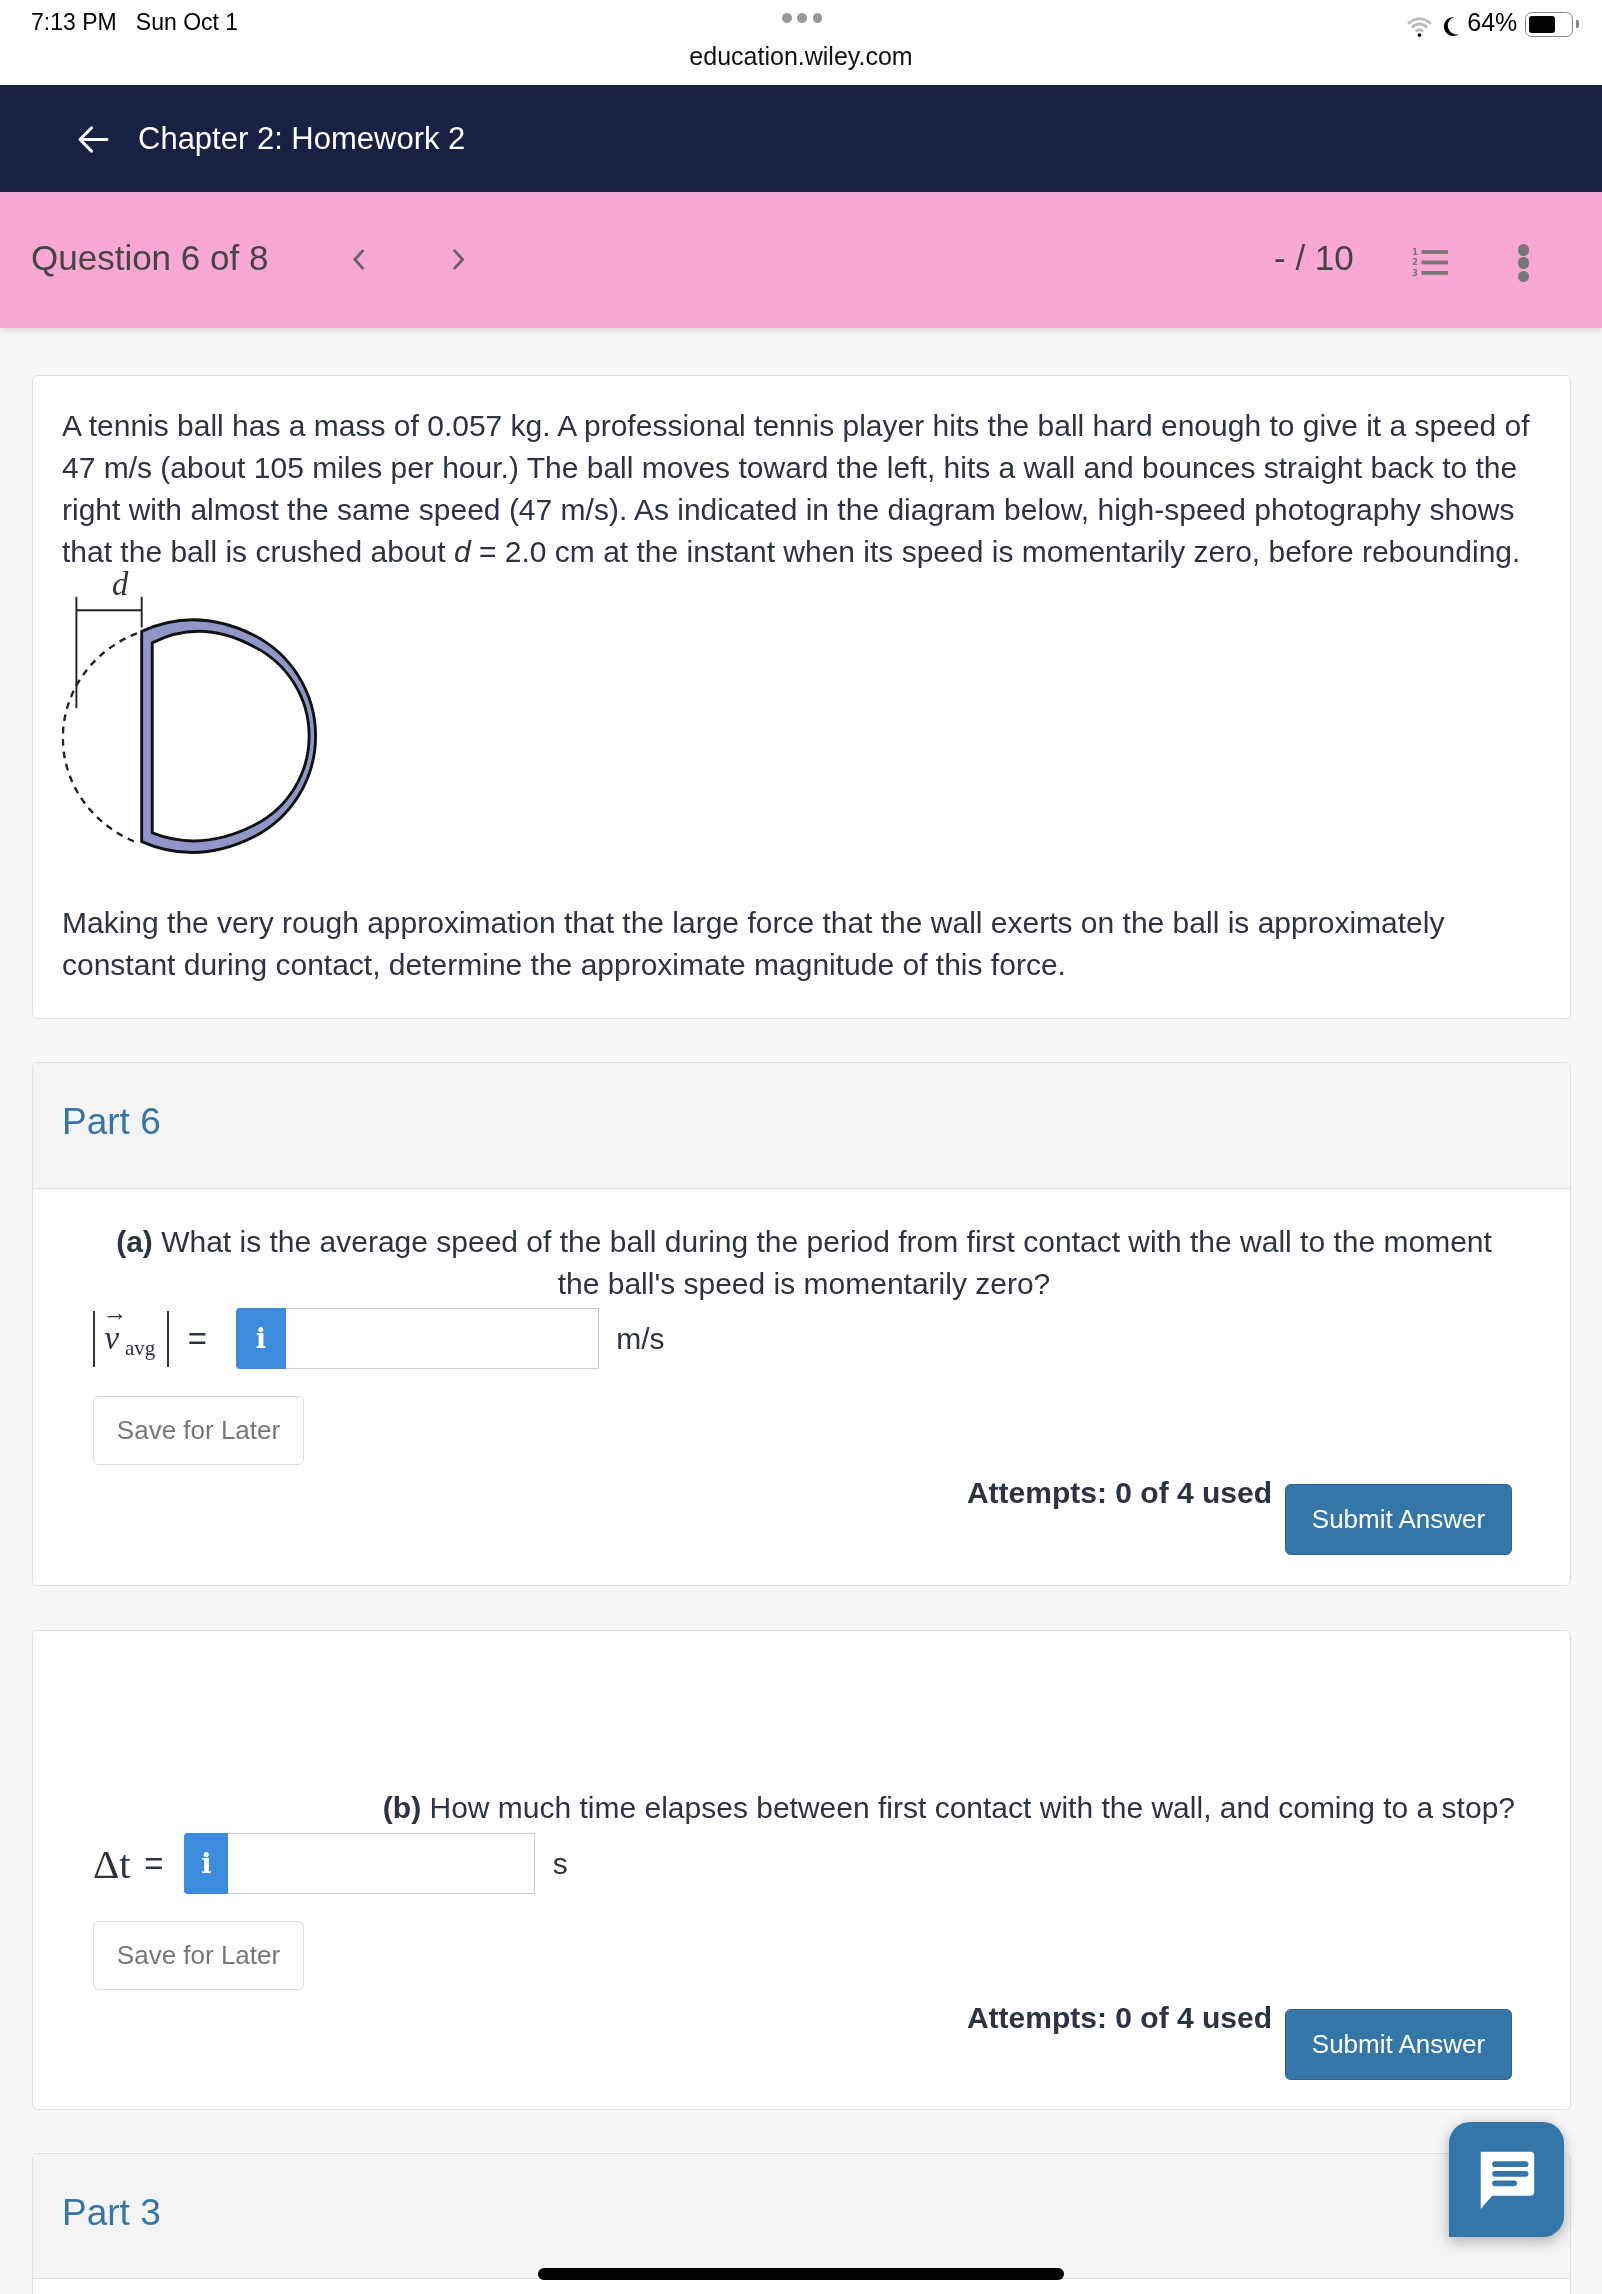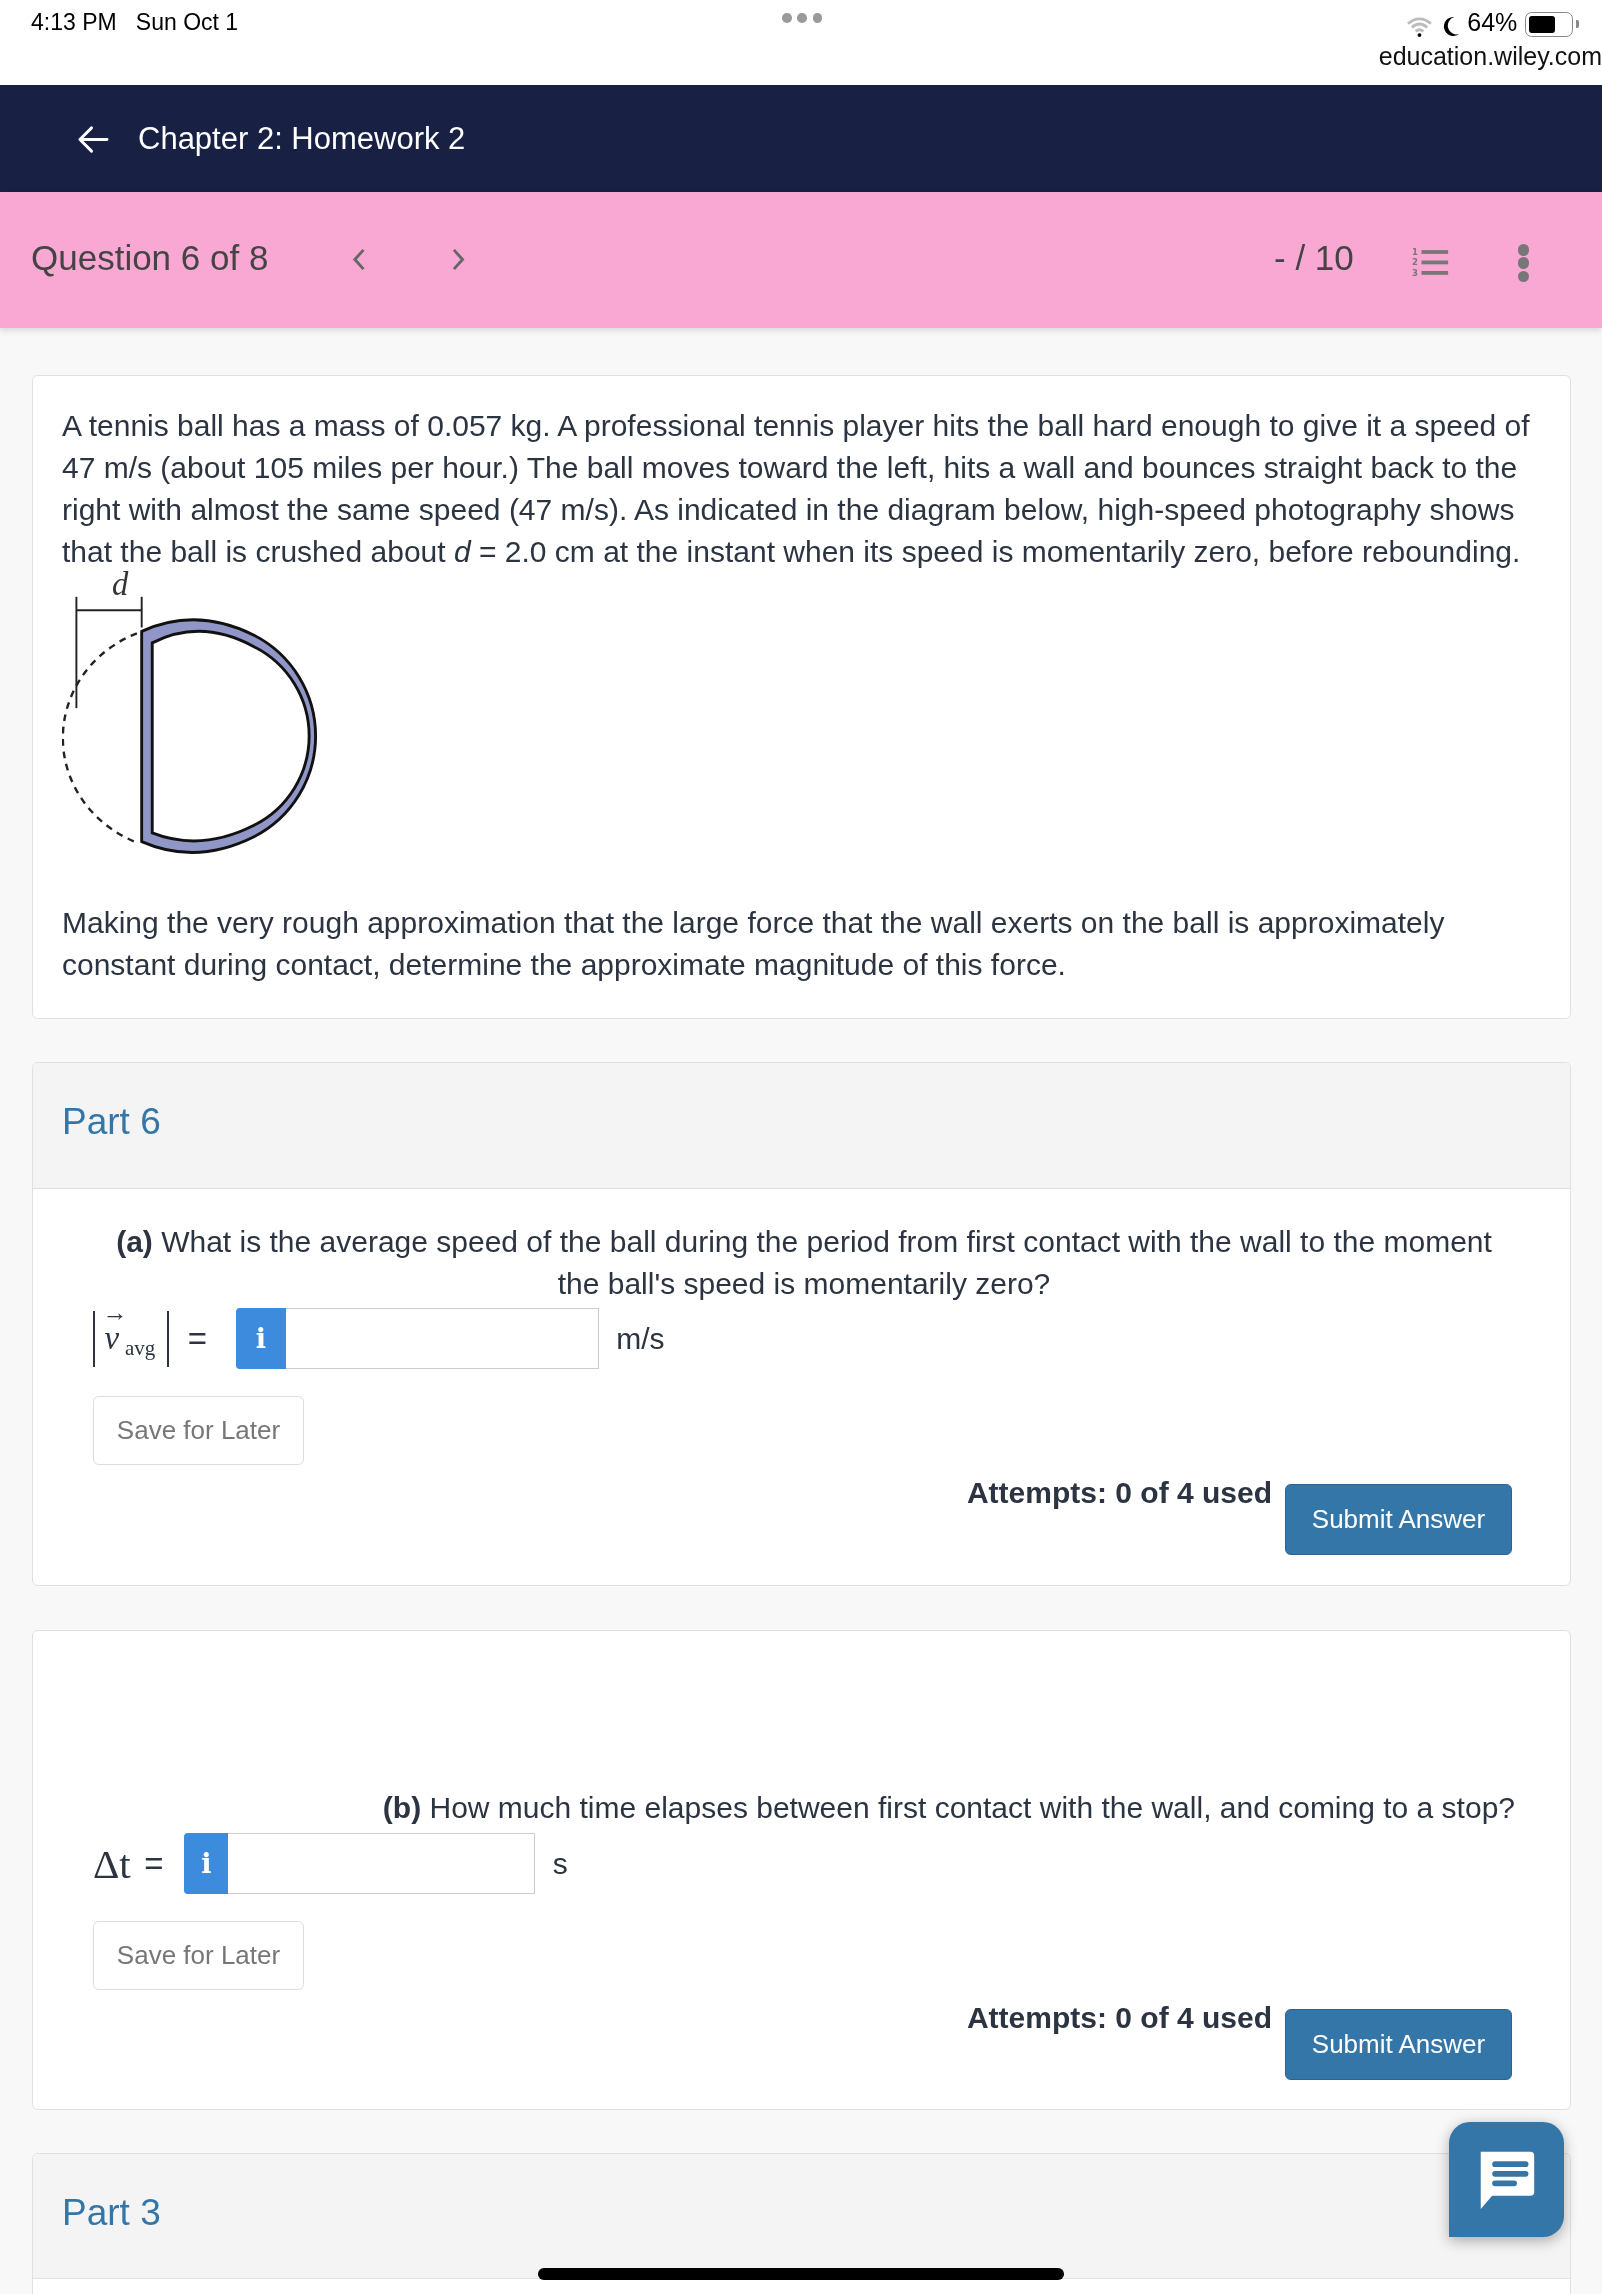--- a/index.html
+++ b/index.html
@@ -4,21 +4,21 @@
 <style>
   * { box-sizing: border-box; margin: 0; padding: 0; }
   html, body { width: 1602px; height: 2294px; overflow: hidden; background: #f8f8f8; }
   body { position: relative; font-family: "Liberation Sans", "DejaVu Sans", sans-serif; color: #2b3440; }
 
   
   .statusbar { position: absolute; left: 0; top: 0; width: 1602px; height: 85px; background: #ffffff; }
   .sb-time { position: absolute; left: 31px; top: 8.6px; font-size: 23px; color: #000; }
   .sb-dots { position: absolute; left: 782px; top: 13.4px; display: flex; gap: 5.8px; }
   .sb-dots span { width: 9.6px; height: 9.6px; border-radius: 50%; background: #9a9a9a; display: block; }
-  .sb-url { position: absolute; left: 0; width: 1602px; top: 42px; text-align: right; font-size: 25px; color: #111; }
+  .sb-url { position: absolute; left: 0; width: 1602px; top: 42px; text-align: center; font-size: 25px; color: #111; }
   .sb-right { position: absolute; right: 29px; top: 7.7px; display: flex; align-items: flex-end; gap: 7.7px; font-size: 25px; color: #000; }
   .wifi { width: 27px; height: 21px; }
   .moon { width: 19px; height: 21px; }
   .battery { width: 48px; height: 25px; border: 1.9px solid #888; border-radius: 6.7px; padding: 2.9px; position: relative; }
   .battery .fill { width: 64%; height: 100%; background: #000; border-radius: 2.9px; }
   .battery::after { content: ""; position: absolute; right: -6.7px; top: 7.7px; width: 2.9px; height: 7.7px; background: #888; border-radius: 0 1.9px 1.9px 0; }
 
   
   .appbar { position: absolute; left: 0; top: 85px; width: 1602px; height: 108px; background: #182044; display: flex; align-items: center; }
   .back-btn { margin-left: 73px; width: 38px; height: 38px; display: flex; align-items: center; justify-content: center; cursor: pointer; }
@@ -65,21 +65,21 @@
 
   
   .chat-fab { position: absolute; left: 1449px; top: 2122px; width: 115px; height: 115px; background: #3576a8; border-radius: 21px 21px 21px 0; box-shadow: 0 3.8px 13.4px rgba(0,0,0,0.3); display: flex; align-items: center; justify-content: center; cursor: pointer; }
 
   .home-indicator { position: absolute; left: 538px; top: 2268px; width: 526px; height: 11.5px; background: #000; border-radius: 5.8px; }
 </style>
 </head>
 <body>
 
 <div class="statusbar">
-  <div class="sb-time"><span>4:13 PM</span>&nbsp;&nbsp;&nbsp;<span>Sun Oct 1</span></div>
+  <div class="sb-time"><span>7:13 PM</span>&nbsp;&nbsp;&nbsp;<span>Sun Oct 1</span></div>
   <div class="sb-dots">
       <span></span>
       <span></span>
       <span></span>
     </div>
   <div class="sb-url">education.wiley.com</div>
   <div class="sb-right">
     <svg class="wifi" viewBox="0 0 28 22">
       <path d="M2 8 Q14 -2 26 8" stroke="#bbb" stroke-width="3" fill="none"></path>
       <path d="M6 12 Q14 5 22 12" stroke="#bbb" stroke-width="3" fill="none"></path>

